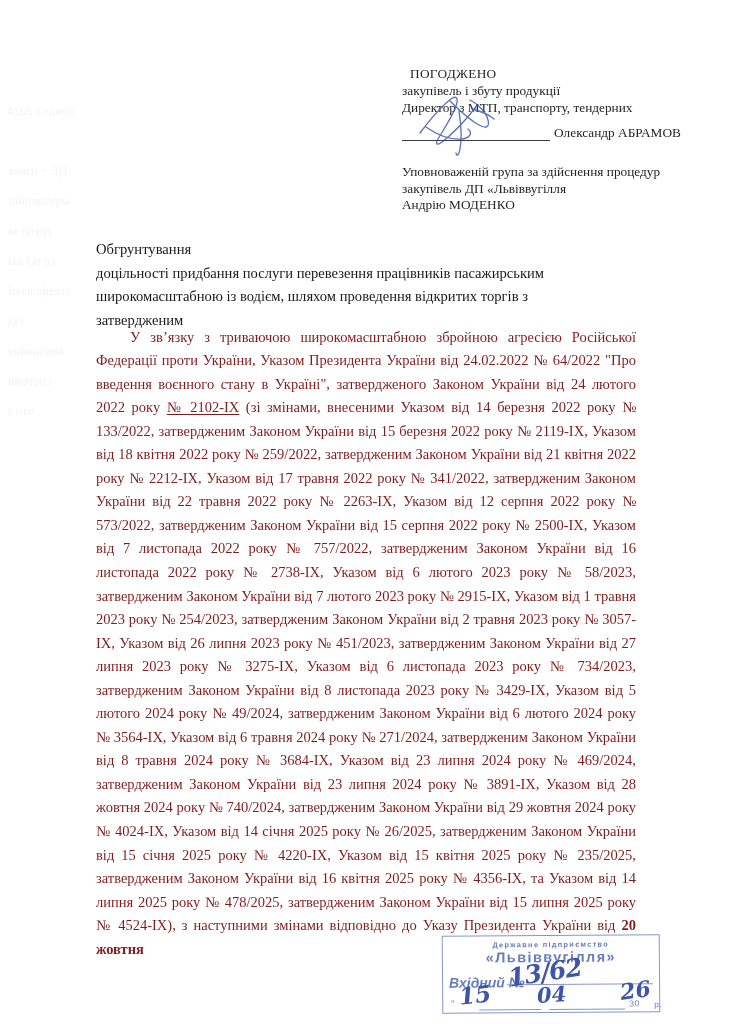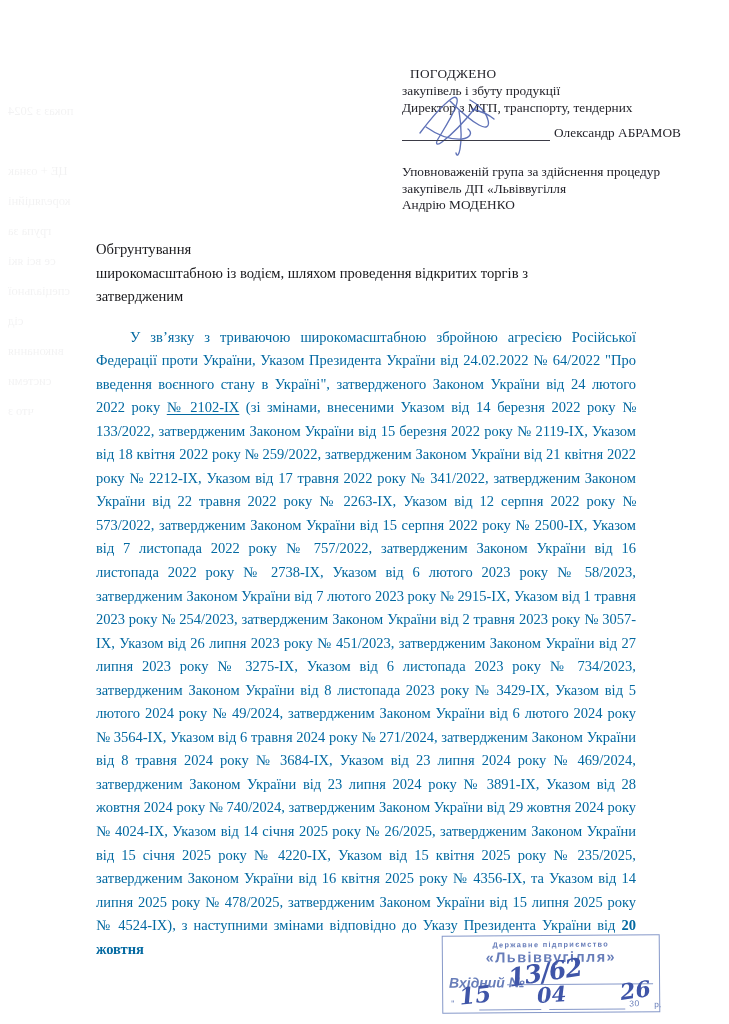--- a/index.html
+++ b/index.html
@@ -101,21 +101,21 @@
   .body-text {
     position: absolute;
     left: 96px;
     top: 311px;
     width: 540px;
     font-size: 14.5px;
     line-height: 23.55px;
     text-align: justify;
     text-justify: inter-word;
     text-indent: 34px;
-    color: #0369a1;
+    color: #7f1d1d;
     hyphens: none;
   }
   .body-text .u { text-decoration: underline; text-underline-offset: 2px; }
   .body-text .b { font-weight: bold; }
 
   
   .stamp {
     position: absolute;
     left: 442px;
     top: 935px;
@@ -240,20 +240,21 @@
 
     <div class="gap"></div>
 
     <div class="ln">Уповноваженій група за здійснення процедур</div>
     <div class="ln">закупівель  ДП «Львіввугілля</div>
     <div class="ln">Андрію МОДЕНКО</div>
   </div>
 
   <div class="title-block">
     <span class="t-line">Обгрунтування</span>
+    <span class="t-line">доцільності  придбання послуги перевезення працівників пасажирським</span>
     <span class="t-line">широкомасштабною із водієм, шляхом проведення відкритих торгів з</span>
     <span class="t-line">затвердженим</span>
   </div>
 
   <p class="body-text"><span>У зв’язку з триваючою широкомасштабною збройною агресією Російської Федерації проти України, Указом Президента України від 24.02.2022 № 64/2022 "Про введення воєнного стану в Україні", затвердженого Законом України від 24 лютого 2022 року </span><span class="u">№ 2102-IX</span><span> (зі змінами, внесеними Указом від 14 березня 2022 року № 133/2022, затвердженим Законом України від 15 березня 2022 року № 2119-IX, Указом від 18 квітня 2022 року № 259/2022, затвердженим Законом України від 21 квітня 2022 року № 2212-IX, Указом від 17 травня 2022 року № 341/2022, затвердженим Законом України від 22 травня 2022 року № 2263-IX, Указом від 12 серпня 2022 року № 573/2022, затвердженим Законом України від 15 серпня 2022 року № 2500-IX, Указом від 7 листопада 2022 року № 757/2022, затвердженим Законом України від 16 листопада 2022 року № 2738-IX, Указом від 6 лютого 2023 року № 58/2023, затвердженим Законом України від 7 лютого 2023 року № 2915-IX, Указом від 1 травня 2023 року № 254/2023, затвердженим Законом України від 2 травня 2023 року № 3057-IX, Указом від 26 липня 2023 року № 451/2023, затвердженим Законом України від 27 липня 2023 року № 3275-IX, Указом від 6 листопада 2023 року № 734/2023, затвердженим Законом України від 8 листопада 2023 року № 3429-IX, Указом від 5 лютого 2024 року № 49/2024, затвердженим Законом України від 6 лютого 2024 року № 3564-IX, Указом від 6 травня 2024 року № 271/2024, затвердженим Законом України від 8 травня 2024 року № 3684-IX, Указом від 23 липня 2024 року № 469/2024, затвердженим Законом України від 23 липня 2024 року № 3891-IX, Указом від 28 жовтня 2024 року № 740/2024, затвердженим Законом України від 29 жовтня 2024 року № 4024-IX, Указом від 14 січня 2025 року № 26/2025, затвердженим Законом України від 15 січня 2025 року № 4220-IX, Указом від 15 квітня 2025 року № 235/2025, затвердженим Законом України від 16 квітня 2025 року № 4356-IX, та Указом від 14 липня 2025 року № 478/2025, затвердженим Законом України від 15 липня 2025 року № 4524-IX), з наступними змінами відповідно до Указу Президента України від </span><span class="b">20 жовтня</span></p>
 
   <div class="stamp">
     <div class="s-org">Державне підприємство</div>
     <div class="s-name">«Львіввугілля»</div>
     <div class="s-row">

